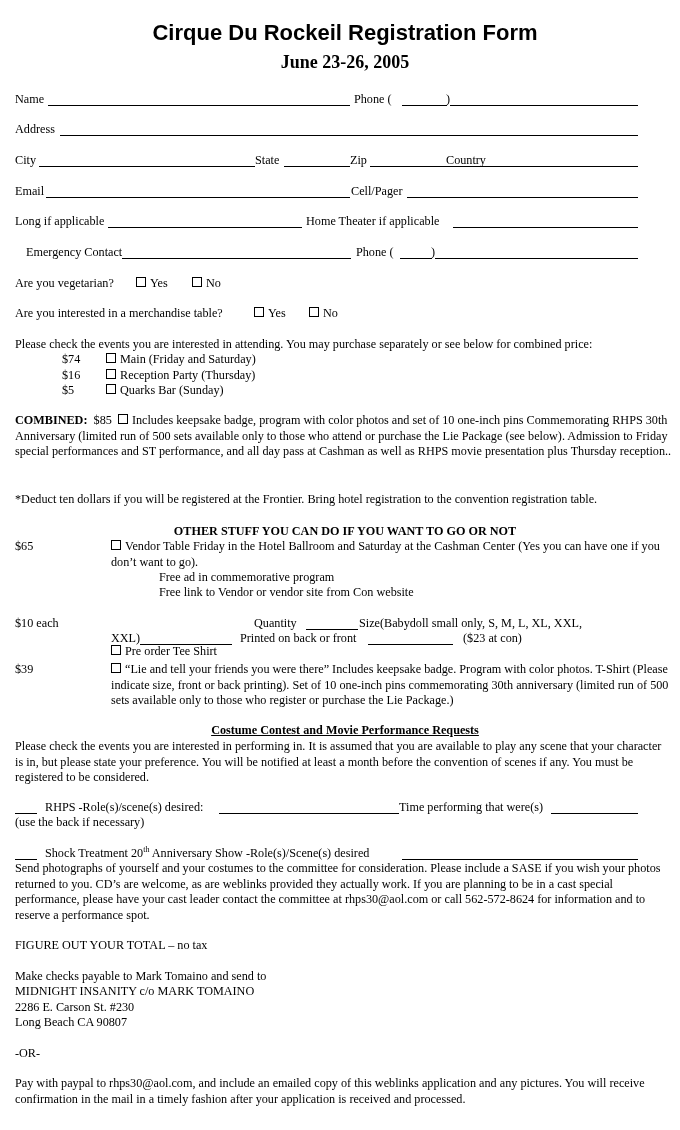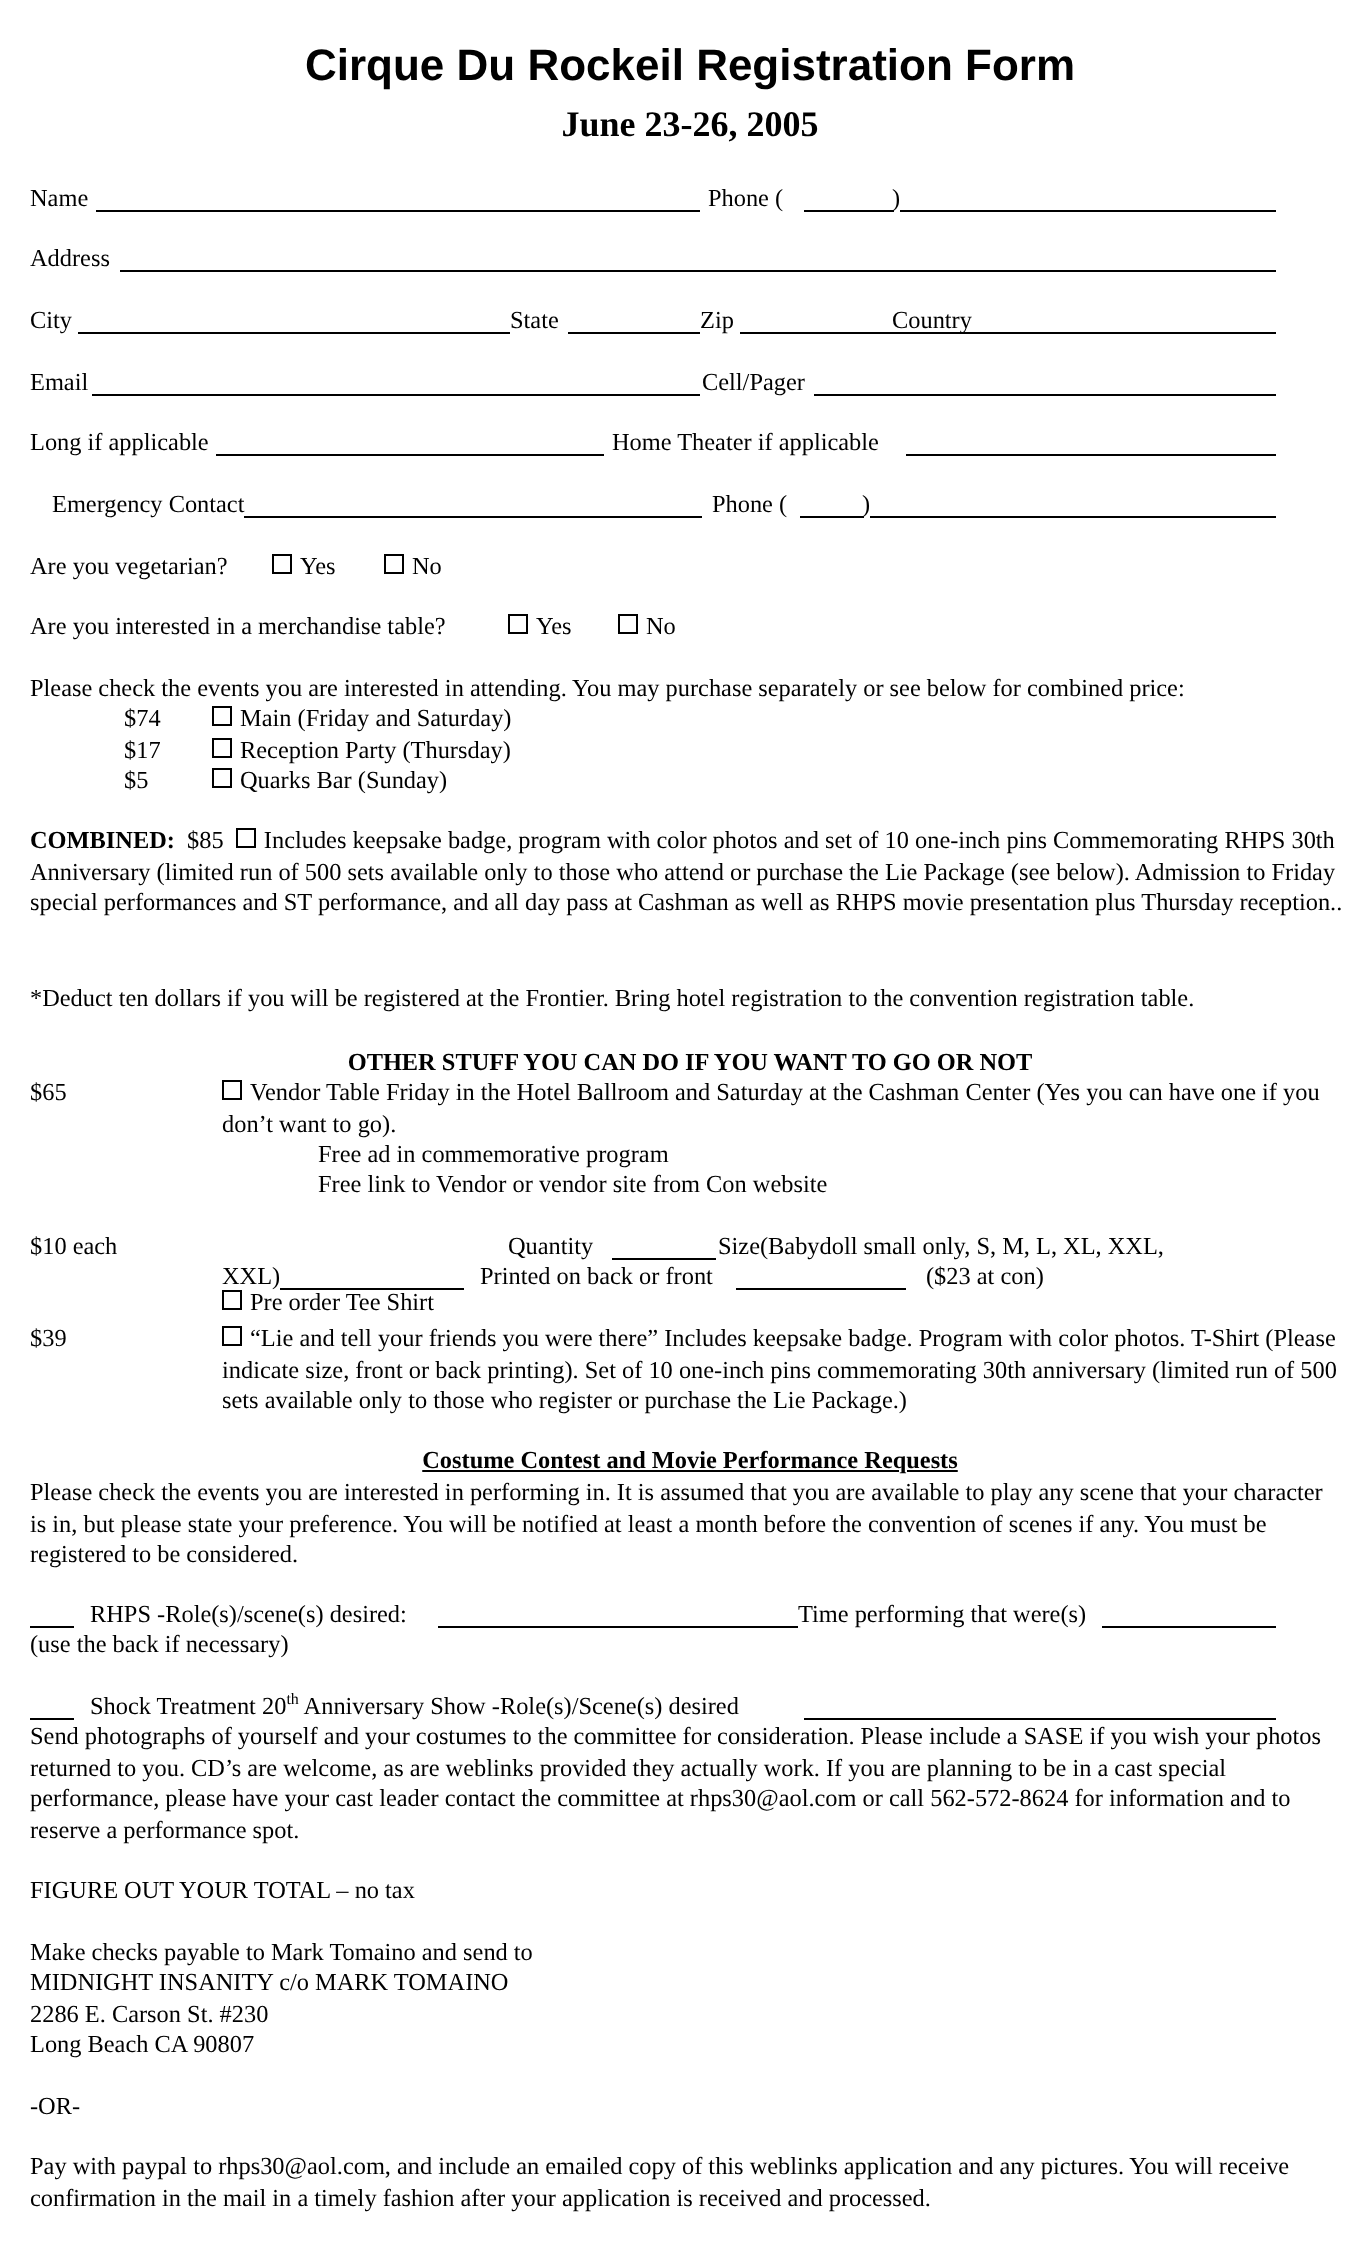--- a/index.html
+++ b/index.html
@@ -71,21 +71,21 @@
 <div class="abs" style="left:136px;top:276px;"><span class="cb"></span><span>Yes</span></div>
 <div class="abs" style="left:192px;top:276px;"><span class="cb"></span><span>No</span></div>
 
 <div class="abs" style="left:15px;top:306px;">Are you interested in a merchandise table?</div>
 <div class="abs" style="left:254px;top:306px;"><span class="cb"></span><span>Yes</span></div>
 <div class="abs" style="left:309px;top:306px;"><span class="cb"></span><span>No</span></div>
 
 <div class="abs" style="left:15px;top:337px;">Please check the events you are interested in attending. You may purchase separately or see below for combined price:</div>
 <div class="abs" style="left:62px;top:352px;">$74</div>
 <div class="abs" style="left:106px;top:352px;"><span class="cb"></span><span>Main (Friday and Saturday)</span></div>
-<div class="abs" style="left:62px;top:368px;">$17</div>
+<div class="abs" style="left:62px;top:368px;">$16</div>
 <div class="abs" style="left:106px;top:368px;"><span class="cb"></span><span>Reception Party (Thursday)</span></div>
 <div class="abs" style="left:62px;top:383px;">$5</div>
 <div class="abs" style="left:106px;top:383px;"><span class="cb"></span><span>Quarks Bar (Sunday)</span></div>
 
 <div class="para" style="top:413px;width:665px;">
   <span class="bold">COMBINED:</span>&nbsp;
   <span>$85</span>&nbsp;
   <span class="cb"></span><span>Includes keepsake badge, program with color photos and set of 10 one-inch pins Commemorating RHPS 30th Anniversary (limited run of 500 sets available only to those who attend or purchase the Lie Package (see below). Admission to Friday special performances and ST performance, and all day pass at Cashman as well as RHPS movie presentation plus Thursday reception..</span>
 </div>
 <div class="abs" style="left:15px;top:492px;">*Deduct ten dollars if you will be registered at the Frontier. Bring hotel registration to the convention registration table.</div>

